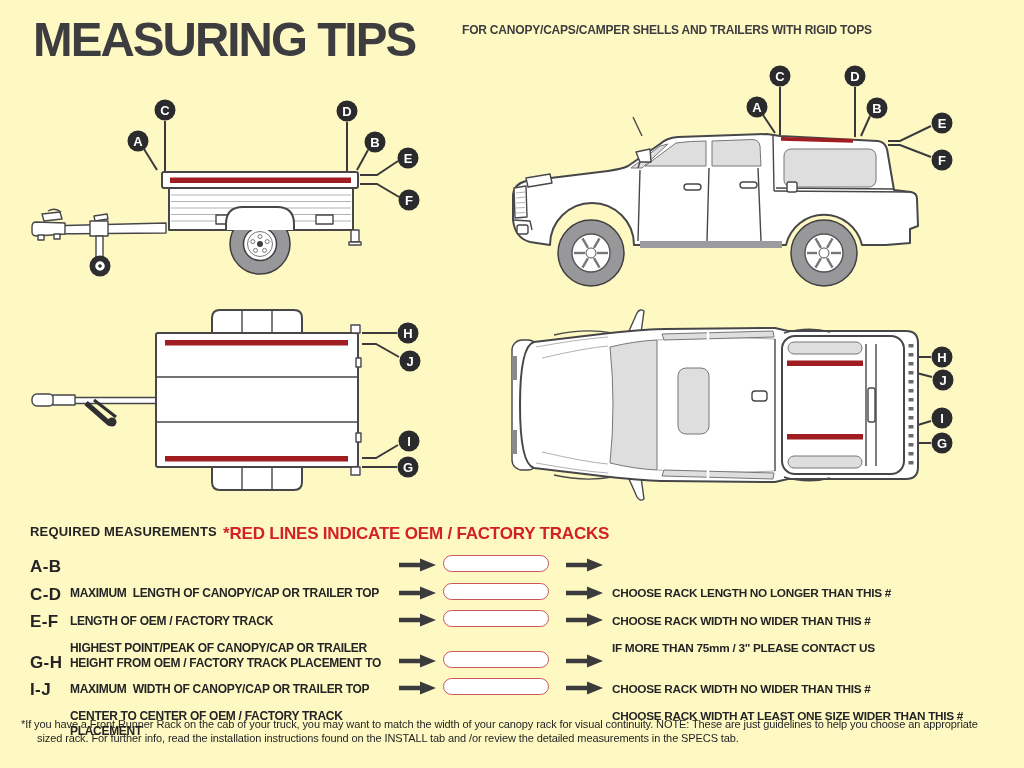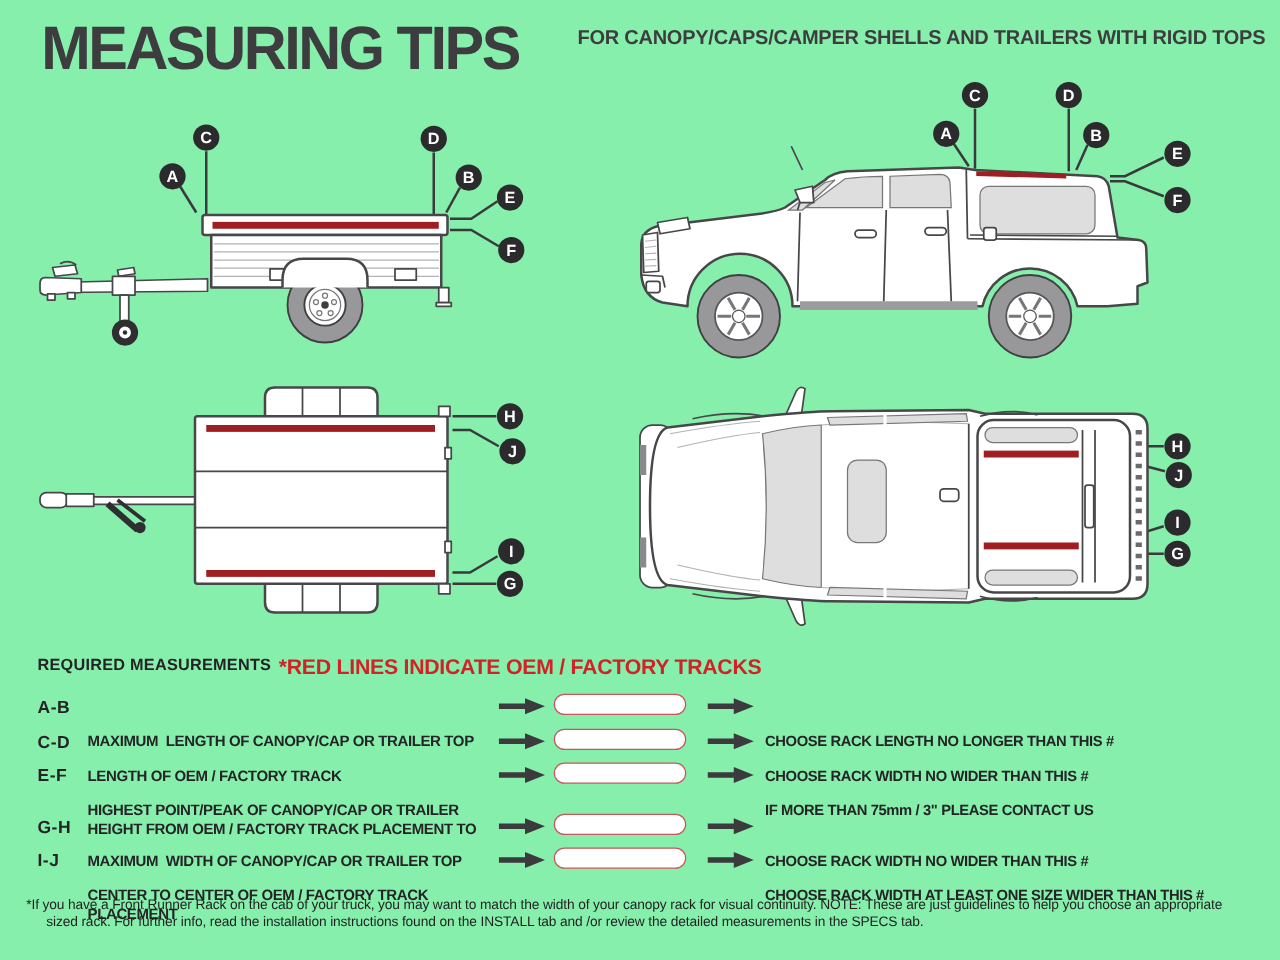--- a/index.html
+++ b/index.html
@@ -1,20 +1,20 @@
 <!DOCTYPE html>
 <html style="--title_ink: #3d3d3f; --body_ink: #242426; --track_red: #a01d22; --note_red: #d22127; --oval_red: #c9565c; --line_gray: #47474a; --tire_gray: #98989b; --glass_gray: #dededf;"><head>
 <meta charset="utf-8">
 <style>
   html,body{margin:0;padding:0;background:#fff;}
-  .page{position:relative;width:1024px;height:768px;background:#86efac;overflow:hidden;
+  .page{position:relative;width:1024px;height:768px;background:#fef9c3;overflow:hidden;
         font-family:"Liberation Sans",sans-serif;color:var(--body_ink,#242426);}
   .title{position:absolute;left:33px;top:11px;font-size:49px;font-weight:bold;
          letter-spacing:-2px;color:var(--title_ink,#3d3d3f);transform:scaleX(.97);transform-origin:left top;}
-  .subtitle{position:absolute;left:462px;top:21px;font-size:16px;font-weight:bold;
+  .subtitle{position:absolute;left:462px;top:21px;font-size:12px;font-weight:bold;
             line-height:19px;color:var(--title_ink,#3d3d3f);letter-spacing:-.2px;}
   .diagram{position:absolute;}
   
   .shape{fill:#fff;stroke:var(--line_gray,#47474a);stroke-width:1.4;stroke-linejoin:round;}
   .sw2{stroke-width:2;}
   .ln{fill:none;stroke:var(--line_gray,#47474a);stroke-width:1.4;stroke-linejoin:round;}
   .thin{fill:none;stroke:#b2b2b4;stroke-width:1;}
   .glass{fill:var(--glass_gray,#dededf);stroke:#77777a;stroke-width:1;}
   .tire{fill:var(--tire_gray,#98989b);stroke:#3f3f41;stroke-width:1.5;}
   .spoke{stroke:#77777a;stroke-width:2.4;}
@@ -22,21 +22,21 @@
   .red{fill:var(--track_red,#a01d22);}
   .lblc{fill:#2b2b2d;}
   .lblt{fill:#fff;font-size:13px;font-weight:bold;text-anchor:middle;
         font-family:"Liberation Sans",sans-serif;}
   .tick{stroke:#6a6a6d;}
   
   .req-heading{position:absolute;left:30px;top:524px;font-size:13px;font-weight:bold;letter-spacing:.2px;}
   .req-note{position:absolute;left:191px;top:524px;font-size:17px;font-weight:bold;
             letter-spacing:-.2px;color:var(--note_red,#d22127);margin-left:32px;}
   .mrow{position:absolute;left:0;width:1024px;height:0;}
-  .m-key{position:absolute;left:30px;top:1px;font-size:14px;font-weight:bold;letter-spacing:.4px;}
+  .m-key{position:absolute;left:30px;top:1px;font-size:17px;font-weight:bold;letter-spacing:.4px;}
   .m-desc{position:absolute;left:70px;top:1px;width:330px;font-size:12px;font-weight:bold;
           letter-spacing:-.3px;line-height:14.5px;white-space:pre-wrap;}
   .m-arrow1{position:absolute;left:399px;top:2px;}
   .m-arrow2{position:absolute;left:566px;top:2px;}
   .m-oval{position:absolute;left:443px;top:-1px;width:104px;height:15px;background:#fff;
           border:1.6px solid var(--oval_red,#c9565c);border-radius:10px;}
   .m-result{position:absolute;left:612px;top:1px;width:405px;font-size:11.8px;font-weight:bold;
             letter-spacing:-.3px;line-height:14.5px;white-space:pre-wrap;}
   .footnote{position:absolute;left:21px;top:717px;width:1000px;font-size:11px;
             line-height:14px;letter-spacing:-.1px;color:#1f1f21;}

